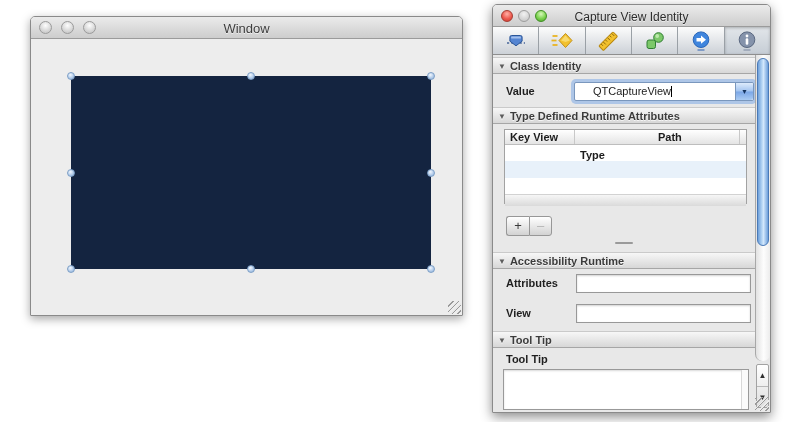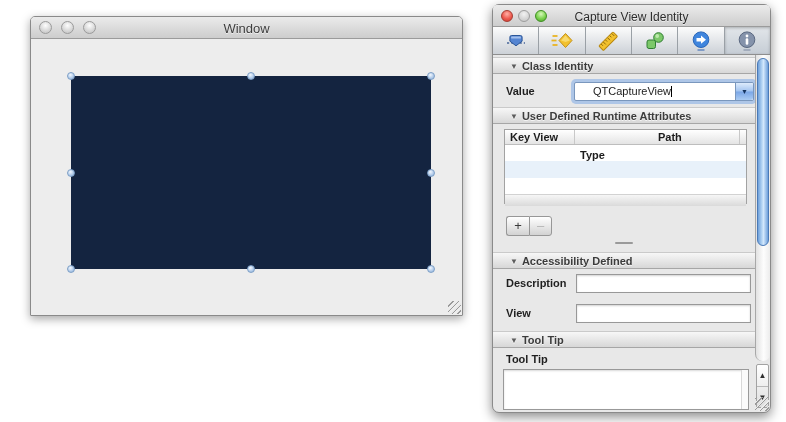--- a/index.html
+++ b/index.html
@@ -42,41 +42,41 @@
   .h-bl { left: -4px; bottom: -4px; } .h-bc { left: calc(50% - 4px); bottom: -4px; } .h-br { right: -4px; bottom: -4px; }
 
   .grip {
     position: absolute; right: 1px; bottom: 1px; width: 13px; height: 13px;
     background: repeating-linear-gradient(-45deg, transparent 0 2px, #9a9a9a 2px 3px, #e8e8e8 3px 4px);
   }
 
   
   #inspector {
     left: 492px; top: 4px; width: 279px; height: 409px;
-    background: #e8e8e8; box-shadow: 0 4px 12px rgba(0,0,0,.45); border-radius: 7px;
+    background: #e8e8e8; box-shadow: 0 4px 12px rgba(0,0,0,.45);
   }
   #inspector .titlebar .title { font-size: 12px; top: 5px; color: #2c2c2c; }
   .tl.sm { width: 12px; height: 12px; top: 5px; }
   .tl.close { background: radial-gradient(circle at 50% 30%, #ffb0a6, #ee5b50 55%, #c8392e); border-color: #a53c32; }
   .tl.mini-disabled { background: radial-gradient(circle at 50% 32%, #f2f2f2, #d4d4d4 60%, #c2c2c2); border-color: #9d9d9d; }
   .tl.zoom { background: radial-gradient(circle at 50% 30%, #d8f7bb, #7bd34f 55%, #4d9e2b); border-color: #3e8f22; }
   .tl.q1 { left: 8px; } .tl.q2 { left: 25px; } .tl.q3 { left: 42px; }
 
   #toolbar { position: absolute; left: 0; top: 22px; right: 0; height: 28px; display: flex; border-bottom: 1px solid #8e8e8e; }
   .tool-seg {
     flex: 1 1 0; display: flex; align-items: center; justify-content: center;
     background: linear-gradient(#fcfcfc, #ccd1d7); border-right: 1px solid #9aa0a6;
   }
   .tool-seg:last-child { border-right: none; }
   .tool-seg.selected { background: linear-gradient(#e2e6ea, #c6cdd5); box-shadow: inset 0 1px 3px rgba(0,0,0,.25); }
 
   #pane { position: absolute; left: 0; top: 50px; right: 15px; bottom: 0; font-size: 11px; color: #1c1c1c; }
 
   .sec-header {
-    position: absolute; left: 0; right: 0; height: 17px; padding-left: 17px;
+    position: absolute; left: 0; right: 0; height: 17px; padding-left: 5px;
     background: linear-gradient(#f7f7f7, #d7d7d7);
     border-top: 1px solid #cacaca; border-bottom: 1px solid #a6a6a6;
     font-weight: bold; font-size: 11px; color: #3c3c3c; line-height: 16px;
     text-shadow: 0 1px 0 rgba(255,255,255,.7);
   }
   .disclosure { display: inline-block; font-size: 8px; color: #5d5d5d; margin-right: 4px; vertical-align: 1px; }
 
   .lbl { position: absolute; font-weight: bold; color: #1f1f1f; }
 
   #class-combo {
@@ -245,21 +245,21 @@
       <span class="disclosure">▼</span><span>Class Identity</span>
     </div>
 
     <div class="lbl" style="left:13px; top:30px">Value</div>
     <div id="class-combo">
       <span>QTCaptureView</span><span class="caret"></span>
       <span id="combo-btn"><span>▼</span></span>
     </div>
 
     <div class="sec-header" style="top:52px">
-      <span class="disclosure">▼</span><span>User Defined Runtime Attributes</span>
+      <span class="disclosure">▼</span><span>Type Defined Runtime Attributes</span>
     </div>
 
     <div id="udra-table">
       <div id="udra-head">
         <div class="th c1">Key View</div>
         <div class="th c2">Type</div>
         <div class="th c3">Path</div>
         <div class="th c4"></div>
       </div>
       <div class="trow"></div>
@@ -269,24 +269,24 @@
     </div>
 
     <div id="btn-group">
       <div class="small-btn first">+</div>
       <div class="small-btn last disabled">–</div>
     </div>
 
     <div id="splitter"></div>
 
     <div class="sec-header" style="top:197px">
-      <span class="disclosure">▼</span><span>Accessibility Defined</span>
-    </div>
-
-    <div class="lbl" style="left:13px; top:222px">Description</div>
+      <span class="disclosure">▼</span><span>Accessibility Runtime</span>
+    </div>
+
+    <div class="lbl" style="left:13px; top:222px">Attributes</div>
     <input class="field" id="desc-field" value="" style="">
 
     <div class="lbl" style="left:13px; top:252px">View</div>
     <input class="field" id="help-field" value="" style="">
 
     <div class="sec-header" style="top:276px">
       <span class="disclosure">▼</span><span>Tool Tip</span>
     </div>
 
     <div class="lbl" style="left:13px; top:298px">Tool Tip</div>

